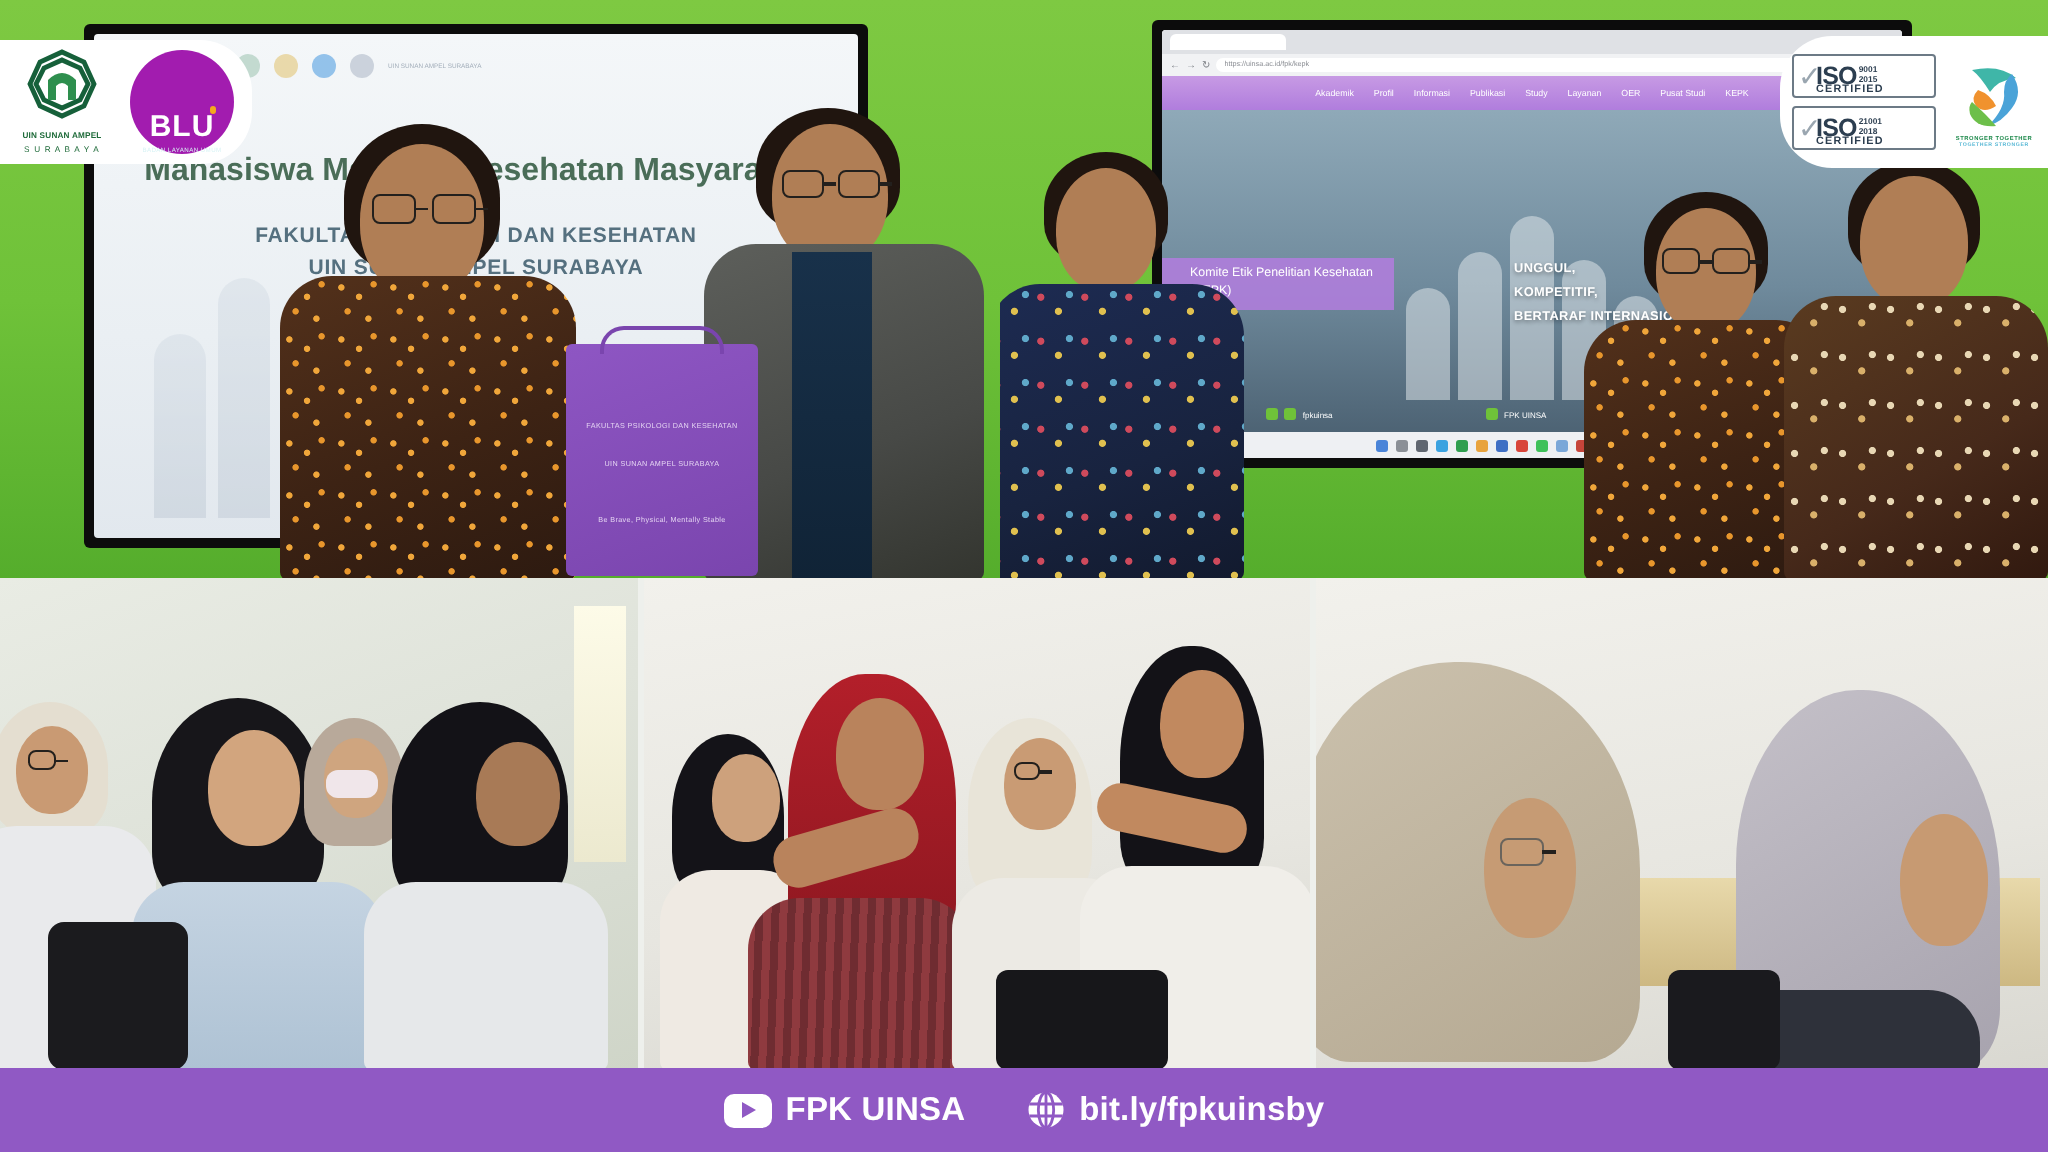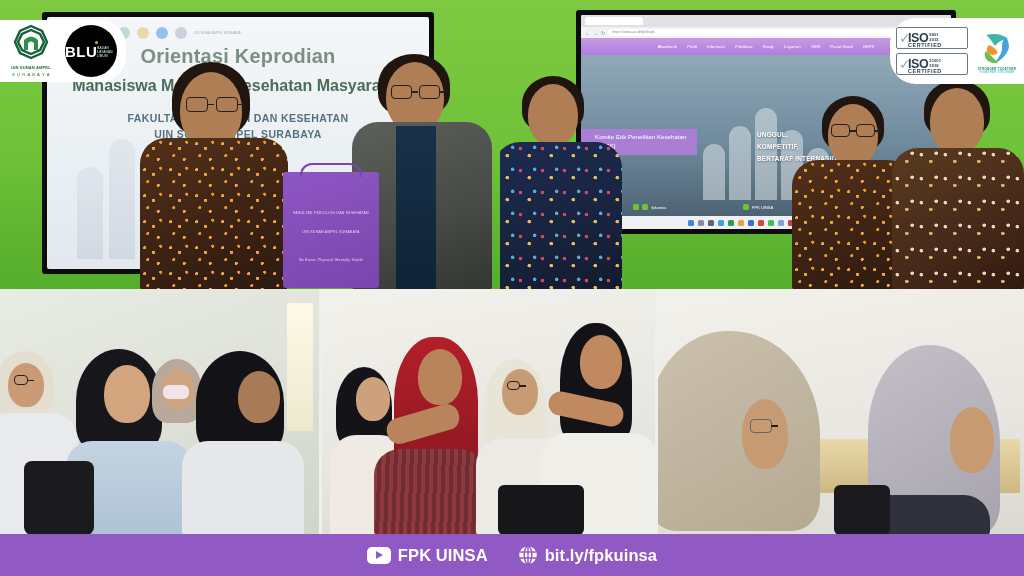--- a/index.html
+++ b/index.html
@@ -136,22 +136,22 @@
   .logo-card { position:absolute; background:#fff; display:flex; align-items:center; }
   .card-tl { left:-16px; top:20px; width:142px; height:62px; border-radius:0 26px 26px 0;
     padding-left:22px; gap:9px; }
   .card-tr { right:-14px; top:18px; width:148px; height:66px; border-radius:26px 0 0 26px;
     padding-right:18px; gap:6px; justify-content:flex-end; }
 
   .uinsa { width:50px; text-align:center; }
   .uinsa-mark { width:40px; height:40px; margin:0 auto; position:relative; }
   .uinsa-txt { font-size:4.1px; color:#1f6b3a; font-weight:700; letter-spacing:.1px;
     line-height:1.35; margin-top:1px; }
-  .blu { width:52px; height:52px; border-radius:50%; background:#000000;
-    display:flex; flex-direction:row; align-items:center; justify-content:center; }
+  .blu { width:52px; height:52px; border-radius:50%; background:#a21caf;
+    display:flex; flex-direction:column; align-items:center; justify-content:flex-end; }
   .blu-word { font-size:15px; font-weight:700; color:#fff; letter-spacing:.5px;
     line-height:1; position:relative; }
   .blu-word::after{ content:""; position:absolute; right:-1px; top:-3px; width:3.5px;
     height:3.5px; border-radius:50%; background:#f4a81d; }
   .blu-sub { font-size:3.1px; color:#d8f3f5; letter-spacing:.2px; margin-top:2px; }
 
   .iso-stack { display:flex; flex-direction:column; gap:4px; }
   .iso { width:72px; height:22px; border:1px solid #6c7a86; border-radius:2px;
     display:flex; align-items:center; padding-left:11px; position:relative; background:#fff; }
   .iso .tick { position:absolute; left:2px; top:3px; width:12px; height:15px;
@@ -206,21 +206,20 @@
             <span>UIN SUNAN AMPEL SURABAYA</span>
           </div>
 
           <div class="slide-art">
             <b style="left:4px;height:92px;"></b>
             <b style="left:36px;height:120px;"></b>
             <b style="left:68px;height:104px;"></b>
             <b style="left:100px;height:78px;"></b>
           </div>
 
-          <div class="slide-t1">Orientasi Keprodian</div>
           <div class="slide-t2">Mahasiswa Magister Kesehatan Masyarakat</div>
           <div class="slide-t3">FAKULTAS PSIKOLOGI DAN KESEHATAN</div>
           <div class="slide-t4">UIN SUNAN AMPEL SURABAYA</div>
         </div>
       </div>
 
       <div class="person">
         <div class="hair" style="left:172px;top:62px;width:78px;height:74px;"></div>
         <div class="head" style="left:180px;top:72px;width:62px;height:76px;"></div>
         <div class="glasses" style="left:186px;top:97px;width:22px;height:15px;"></div>
@@ -497,17 +496,17 @@
     <div class="fitem">
       <span class="globe">
         <svg viewBox="0 0 24 24" width="20" height="20" aria-hidden="true">
           <circle cx="12" cy="12" r="10.5" fill="#ffffff"></circle>
           <g stroke="#9059c4" stroke-width="1.7" fill="none">
             <ellipse cx="12" cy="12" rx="4.6" ry="10.5"></ellipse>
             <path d="M2 8.4h20M2 15.6h20M12 1.5v21"></path>
           </g>
         </svg>
       </span>
-      <span class="lbl">bit.ly/fpkuinsa</span>
+      <span class="lbl">bit.ly/fpkuinsby</span>
     </div>
   </div>
 
 </div>
 
 </body></html>

